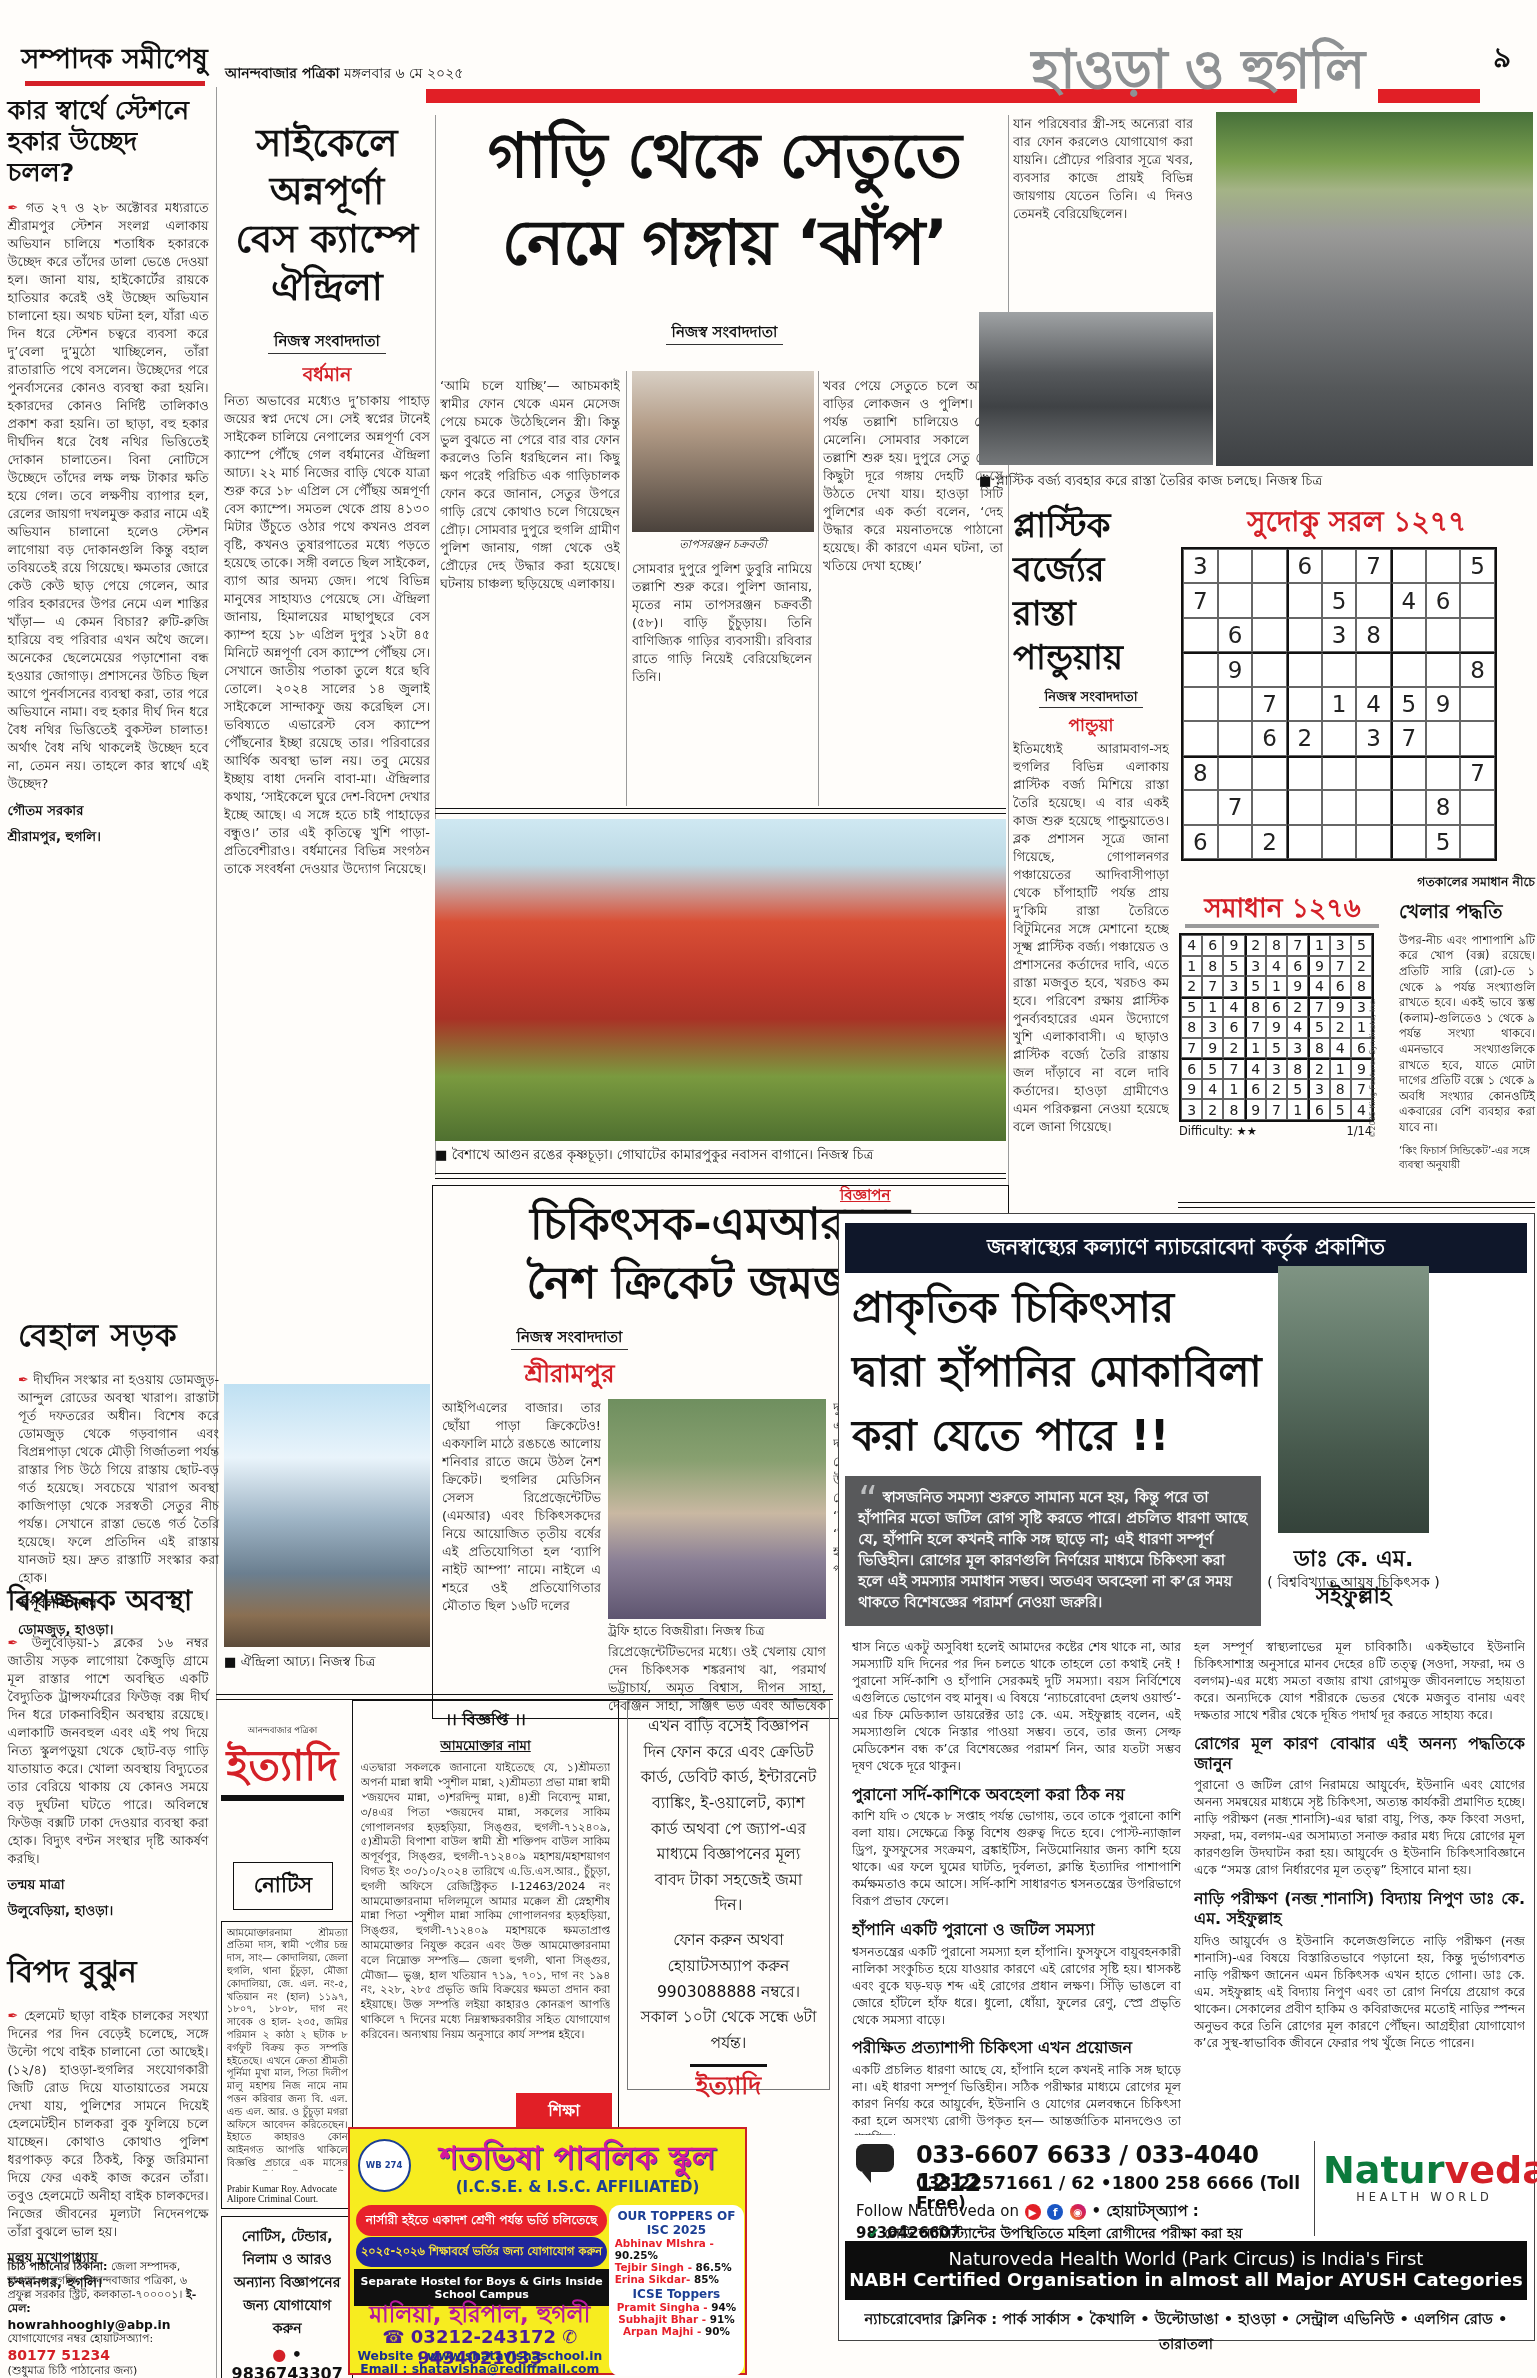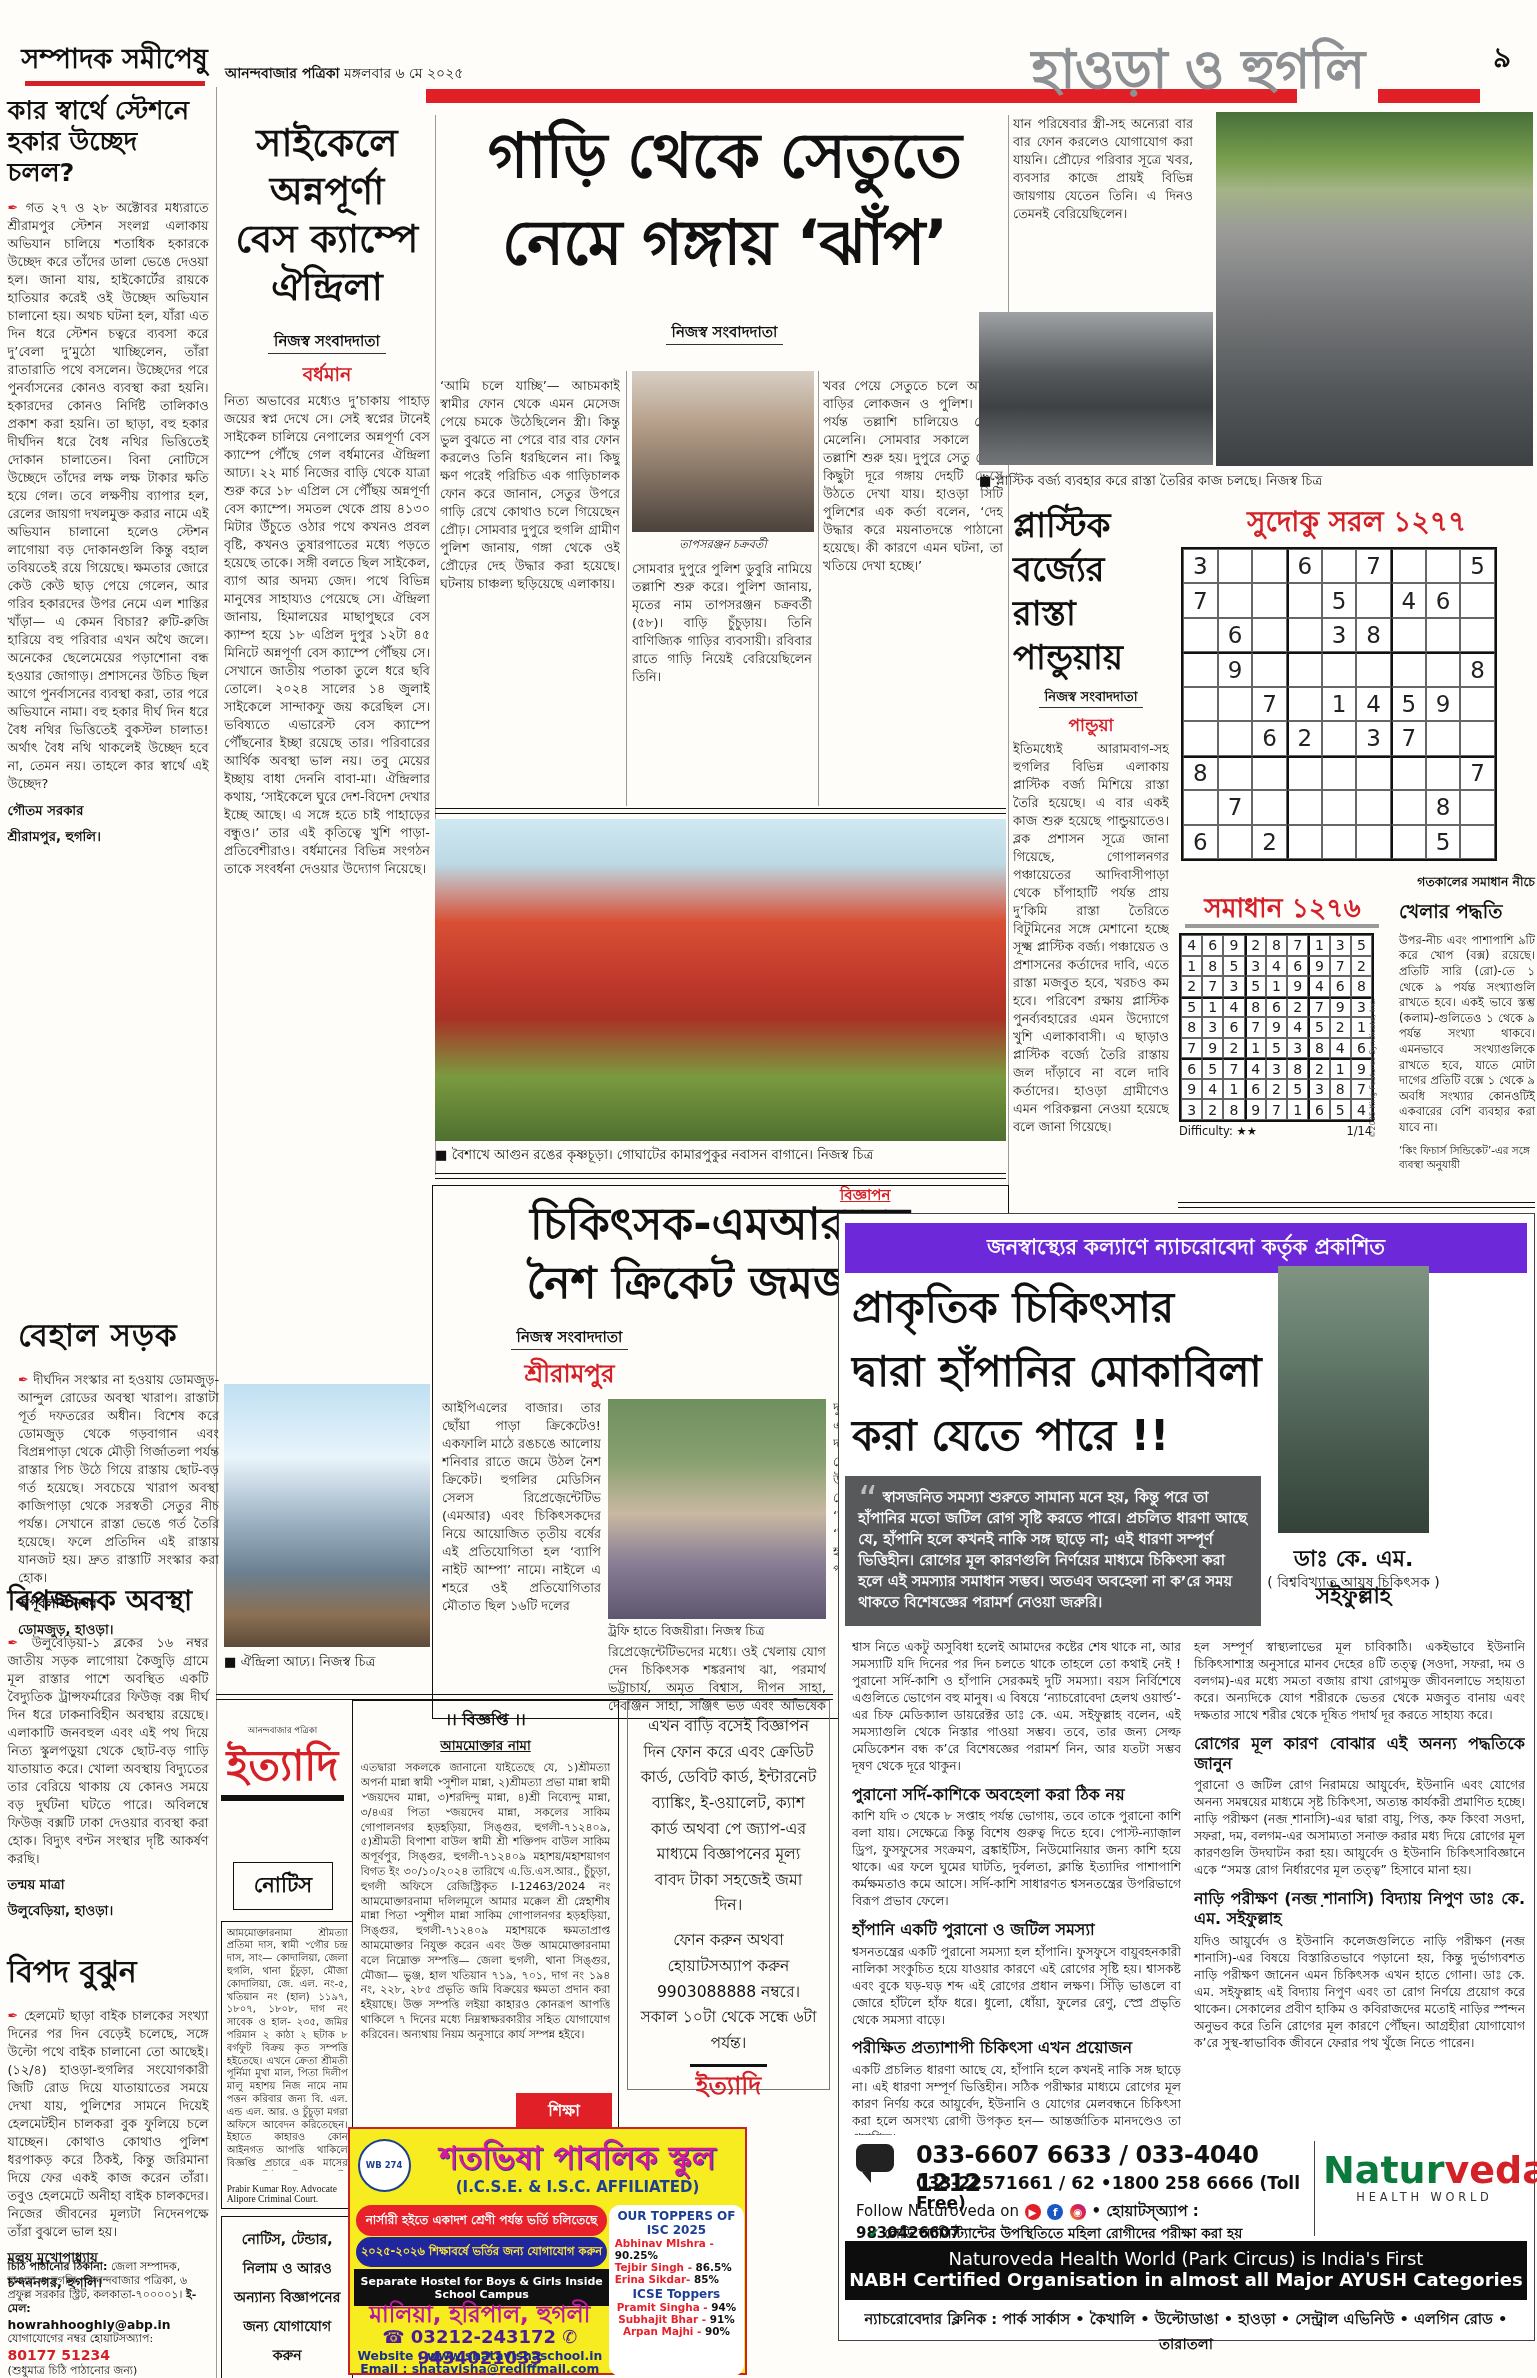--- a/index.html
+++ b/index.html
@@ -337,21 +337,21 @@
     <div style="font-size:8.5px;text-align:center;">আনন্দবাজার পত্রিকা</div>
     <div class="red" style="font-size:42px;font-weight:bold;text-align:center;line-height:55px;">ইত্যাদি</div>
     <div style="height:6.6px;background:#111;margin-top:1.9px;"></div>
   </div>
   <div class="abs" style="left:233px;top:1862px;width:98px;border:1.9px solid #111;padding:5.7px 0;text-align:center;font-size:21px;font-weight:bold;">নোটিস</div>
   <div class="abs" style="left:221px;top:1921px;width:121px;border:1.9px solid #111;padding:4.7px;">
     <div class="small-text" style="font-size:10px;line-height:12.8px;height:244px;overflow:hidden;">আমমোক্তারনামা শ্রীমত্যা প্রতিমা দাস, স্বামী ৺গৌর চন্দ্র দাস, সাং— কোদালিয়া, জেলা হুগলি, থানা চুঁচুড়া, মৌজা কোদালিয়া, জে. এল. নং-৫, খতিয়ান নং (হাল) ১১৯৭, ১৮০৭, ১৮০৮, দাগ নং সাবেক ও হাল- ২৩৫, জমির পরিমান ২ কাঠা ২ ছটাক ৮ বর্গফুট বিক্রয় কৃত সম্পত্তি হইতেছে। এখনে ক্রেতা শ্রীমতী পূর্নিমা মুখা মাল, পিতা দিলীপ মালু মহাশয় নিজ নামে নাম পত্তন করিবার জন্য বি. এল. এন্ড এল. আর. ও চুঁচুড়া মগরা অফিসে আবেদন করিতেছেন। ইহাতে কাহারও কোন আইনগত আপত্তি থাকিলে বিজ্ঞপ্তি প্রচারে এক মাসের মধ্যে সংশ্লিষ্ট অফিসে আপত্তি জানাইতে পারিবেন। নিয়ম অনুসারে কার্য্য গ্রহন করা হইবে।</div>
     <div style="font-size:9.5px;margin-top:13px;font-family:Liberation Serif, serif;">Prabir Kumar Roy. Advocate Alipore Criminal Court.</div>
   </div>
   <div class="abs" style="left:221px;top:2216px;width:121px;border:1.4px solid #111;padding:7.6px 4.7px;text-align:center;">
-    <div style="font-size:14px;line-height:29px;font-weight:bold;">নোটিস, টেন্ডার, নিলাম ও আরও অন্যান্য বিজ্ঞাপনের জন্য যোগাযোগ করুন</div>
+    <div style="font-size:14px;line-height:23px;font-weight:bold;">নোটিস, টেন্ডার, নিলাম ও আরও অন্যান্য বিজ্ঞাপনের জন্য যোগাযোগ করুন</div>
     <div style="font-size:16px;font-weight:bold;margin-top:5.7px;"><span class="red">●</span> <span>• 9836743307</span></div>
   </div>
 
   <div class="abs" style="left:352px;top:1700px;width:267px;height:496px;border:1.9px solid #111;padding:5.7px 7.6px;box-sizing:border-box;">
     <div class="ct" style="font-size:16px;font-weight:bold;">।। বিজ্ঞপ্তি ।।</div>
     <div class="ct" style="font-size:13.2px;font-weight:bold;text-decoration:underline;margin:1.9px 0 3.8px;">আমমোক্তার নামা</div>
     <div class="small-text" style="font-size:11px;line-height:14.8px;height:416px;overflow:hidden;">এতদ্বারা সকলকে জানানো যাইতেছে যে, ১)শ্রীমত্যা অপর্না মান্না স্বামী ৺সুশীল মান্না, ২)শ্রীমত্যা প্রভা মান্না স্বামী ৺জয়দেব মান্না, ৩)শরদিন্দু মান্না, ৪)শ্রী নিব্যেন্দু মান্না, ৩/৪এর পিতা ৺জয়দেব মান্না, সকলের সাকিম গোপালনগর হড়হড়িয়া, সিঙ্গুর, হুগলী-৭১২৪০৯, ৫)শ্রীমতী বিপাশা বাউল স্বামী শ্রী শক্তিপদ বাউল সাকিম অপূর্বপুর, সিঙ্গুর, হুগলী-৭১২৪০৯ মহাশয়/মহাশয়াগণ বিগত ইং ৩০/১০/২০২৪ তারিখে এ.ডি.এস.আর., চুঁচুড়া, হুগলী অফিসে রেজিস্ট্রিকৃত I-12463/2024 নং আমমোক্তারনামা দলিলমূলে আমার মক্কেল শ্রী স্নেহাশীষ মান্না পিতা ৺সুশীল মান্না সাকিম গোপালনগর হড়হড়িয়া, সিঙ্গুর, হুগলী-৭১২৪০৯ মহাশয়কে ক্ষমতাপ্রাপ্ত আমমোক্তার নিযুক্ত করেন এবং উক্ত আমমোক্তারনামা বলে নিম্নোক্ত সম্পত্তি— জেলা হুগলী, থানা সিঙ্গুর, মৌজা— ভুঞ্জ, হাল খতিয়ান ৭১৯, ৭০১, দাগ নং ১৯৪ নং, ২২৮, ২৮৫ প্রভৃতি জমি বিক্রয়ের ক্ষমতা প্রদান করা হইয়াছে। উক্ত সম্পত্তি লইয়া কাহারও কোনরূপ আপত্তি থাকিলে ৭ দিনের মধ্যে নিম্নস্বাক্ষরকারীর সহিত যোগাযোগ করিবেন। অন্যথায় নিয়ম অনুসারে কার্য সম্পন্ন হইবে।</div>
     <div style="font-size:10.4px;font-weight:bold;margin-top:2.8px;">টুটুন ভট্টাচার্য, আইনজীবী, চুঁচুড়া, হুগলী</div>
   </div>
 
@@ -387,21 +387,21 @@
       <div style="color:#1c3f94;font-weight:bold;font-size:12px;margin-top:1.9px;">ICSE Toppers</div>
       <div style="font-size:10.4px;font-weight:bold;"><span style="color:#e8212b;">Pramit Singha -</span> <span>94%</span></div>
       <div style="font-size:10.4px;font-weight:bold;"><span style="color:#e8212b;">Subhajit Bhar -</span> <span>91%</span></div>
       <div style="font-size:10.4px;font-weight:bold;"><span style="color:#e8212b;">Arpan Majhi -</span> <span>90%</span></div>
     </div>
   </div>
 
   <div class="abs red" style="left:840px;top:1183px;font-size:15px;font-weight:bold;text-decoration:underline;">বিজ্ঞাপন</div>
   <div class="abs" style="left:838px;top:1213px;width:697px;height:1128px;border:1.9px solid #444;box-sizing:border-box;background:#fff;"></div>
 
-  <div class="abs" style="left:845px;top:1223px;width:682px;background:#6d28d9;color:#fff;text-align:center;font-size:21px;font-weight:bold;padding:7.6px 0;">জনস্বাস্থ্যের কল্যাণে ন্যাচরোবেদা কর্তৃক প্রকাশিত</div>
+  <div class="abs" style="left:845px;top:1223px;width:682px;background:#0f172a;color:#fff;text-align:center;font-size:21px;font-weight:bold;padding:7.6px 0;">জনস্বাস্থ্যের কল্যাণে ন্যাচরোবেদা কর্তৃক প্রকাশিত</div>
 
   <div class="abs" style="left:852px;top:1276px;width:421px;font-size:42px;line-height:64px;font-weight:bold;">
     <div>প্রাকৃতিক চিকিৎসার</div>
     <div>দ্বারা হাঁপানির মোকাবিলা</div>
     <div>করা যেতে পারে !!</div>
   </div>
 
   <div class="abs photo" style="left:1278px;top:1266px;width:151px;height:267px;background:linear-gradient(180deg,#7f9483 0%,#5f7566 38%,#46584c 70%,#34423a 100%);"></div>
   <div class="abs" style="left:1259px;top:1541px;width:189px;font-size:22px;font-weight:bold;text-align:center;">ডাঃ কে. এম. সইফুল্লাহ</div>
   <div class="abs" style="left:1259px;top:1571px;width:189px;font-size:14px;text-align:center;">( বিশ্ববিখ্যাত আয়ুষ চিকিৎসক )</div>

